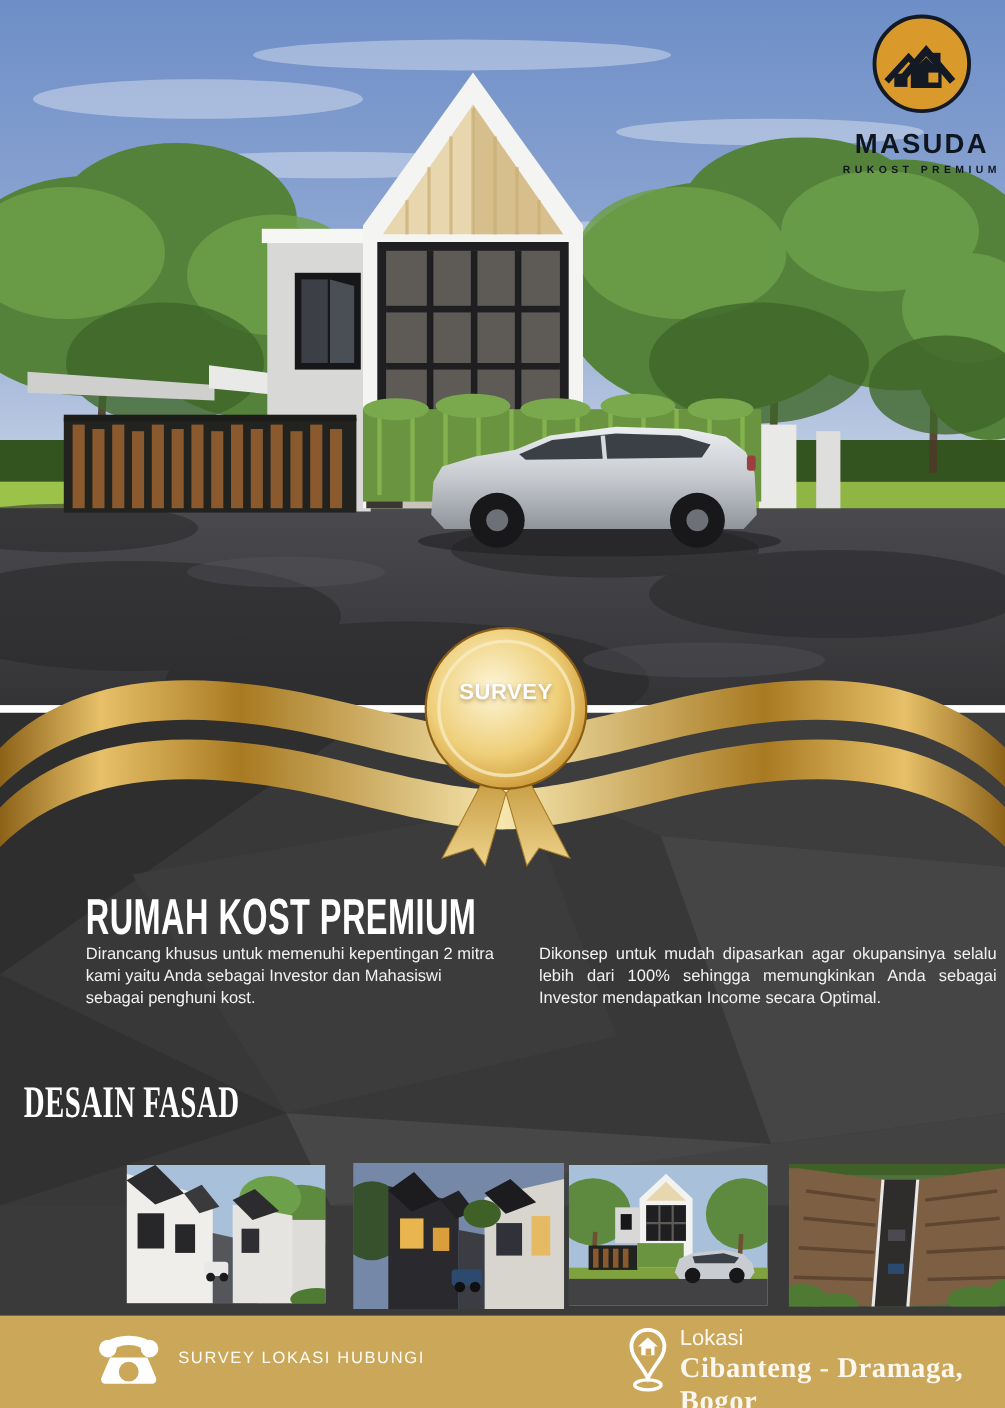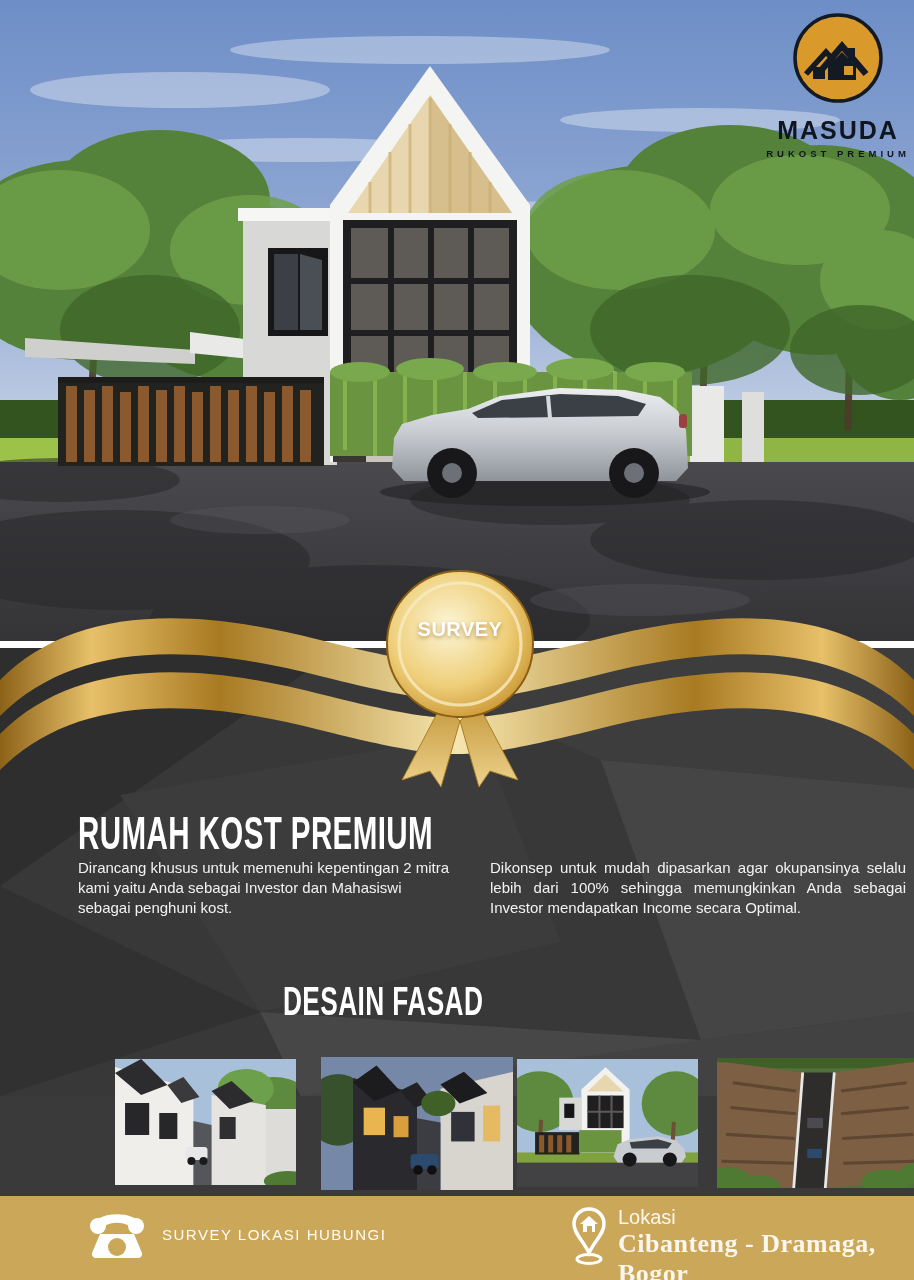--- a/index.html
+++ b/index.html
@@ -29,21 +29,21 @@
   .medal-text{position:absolute;top:56px;left:0;width:160px;text-align:center;color:#fff;
     font-weight:700;font-size:20px;line-height:34px;letter-spacing:.5px;
     text-shadow:0 2px 4px rgba(140,95,20,.6);}
   
   .about-heading{position:absolute;top:775px;left:78px;z-index:5;margin-top:32px;}
   .about-heading .cond{font-size:36px;transform-origin:left top;letter-spacing:.5px;}
   .para{position:absolute;color:#f2f2f2;font-size:15px;line-height:1.32;z-index:5;}
   .para-left{top:843px;left:78px;width:380px;}
   .para-right{top:843px;left:470px;width:416px;text-align:justify;margin-left:20px;}
   
-  .gallery-heading{position:absolute;top:978px;left:0;width:766px;text-align:center;z-index:5;}
+  .gallery-heading{position:absolute;top:978px;left:0;width:766px;text-align:left;z-index:5;font-family:Liberation Serif, serif;}
   .gallery-heading .cond{font-size:32px;letter-spacing:.5px;}
   .thumb{position:absolute;z-index:5;overflow:hidden;}
   .thumb svg{display:block;width:100%;height:100%;}
   .t1{top:1043px;left:75px;width:181px;height:126px;}
   .t2{top:1041px;left:281px;width:192px;height:133px;}
   .t3{top:1043px;left:477px;width:181px;height:128px;}
   .t4{top:1042px;left:677px;width:203px;height:130px;}
   
   .footer{position:absolute;bottom:0;left:0;width:914px;height:84px;background:#cba75a;z-index:7;}
   .phone{position:absolute;top:14px;left:88px;}

